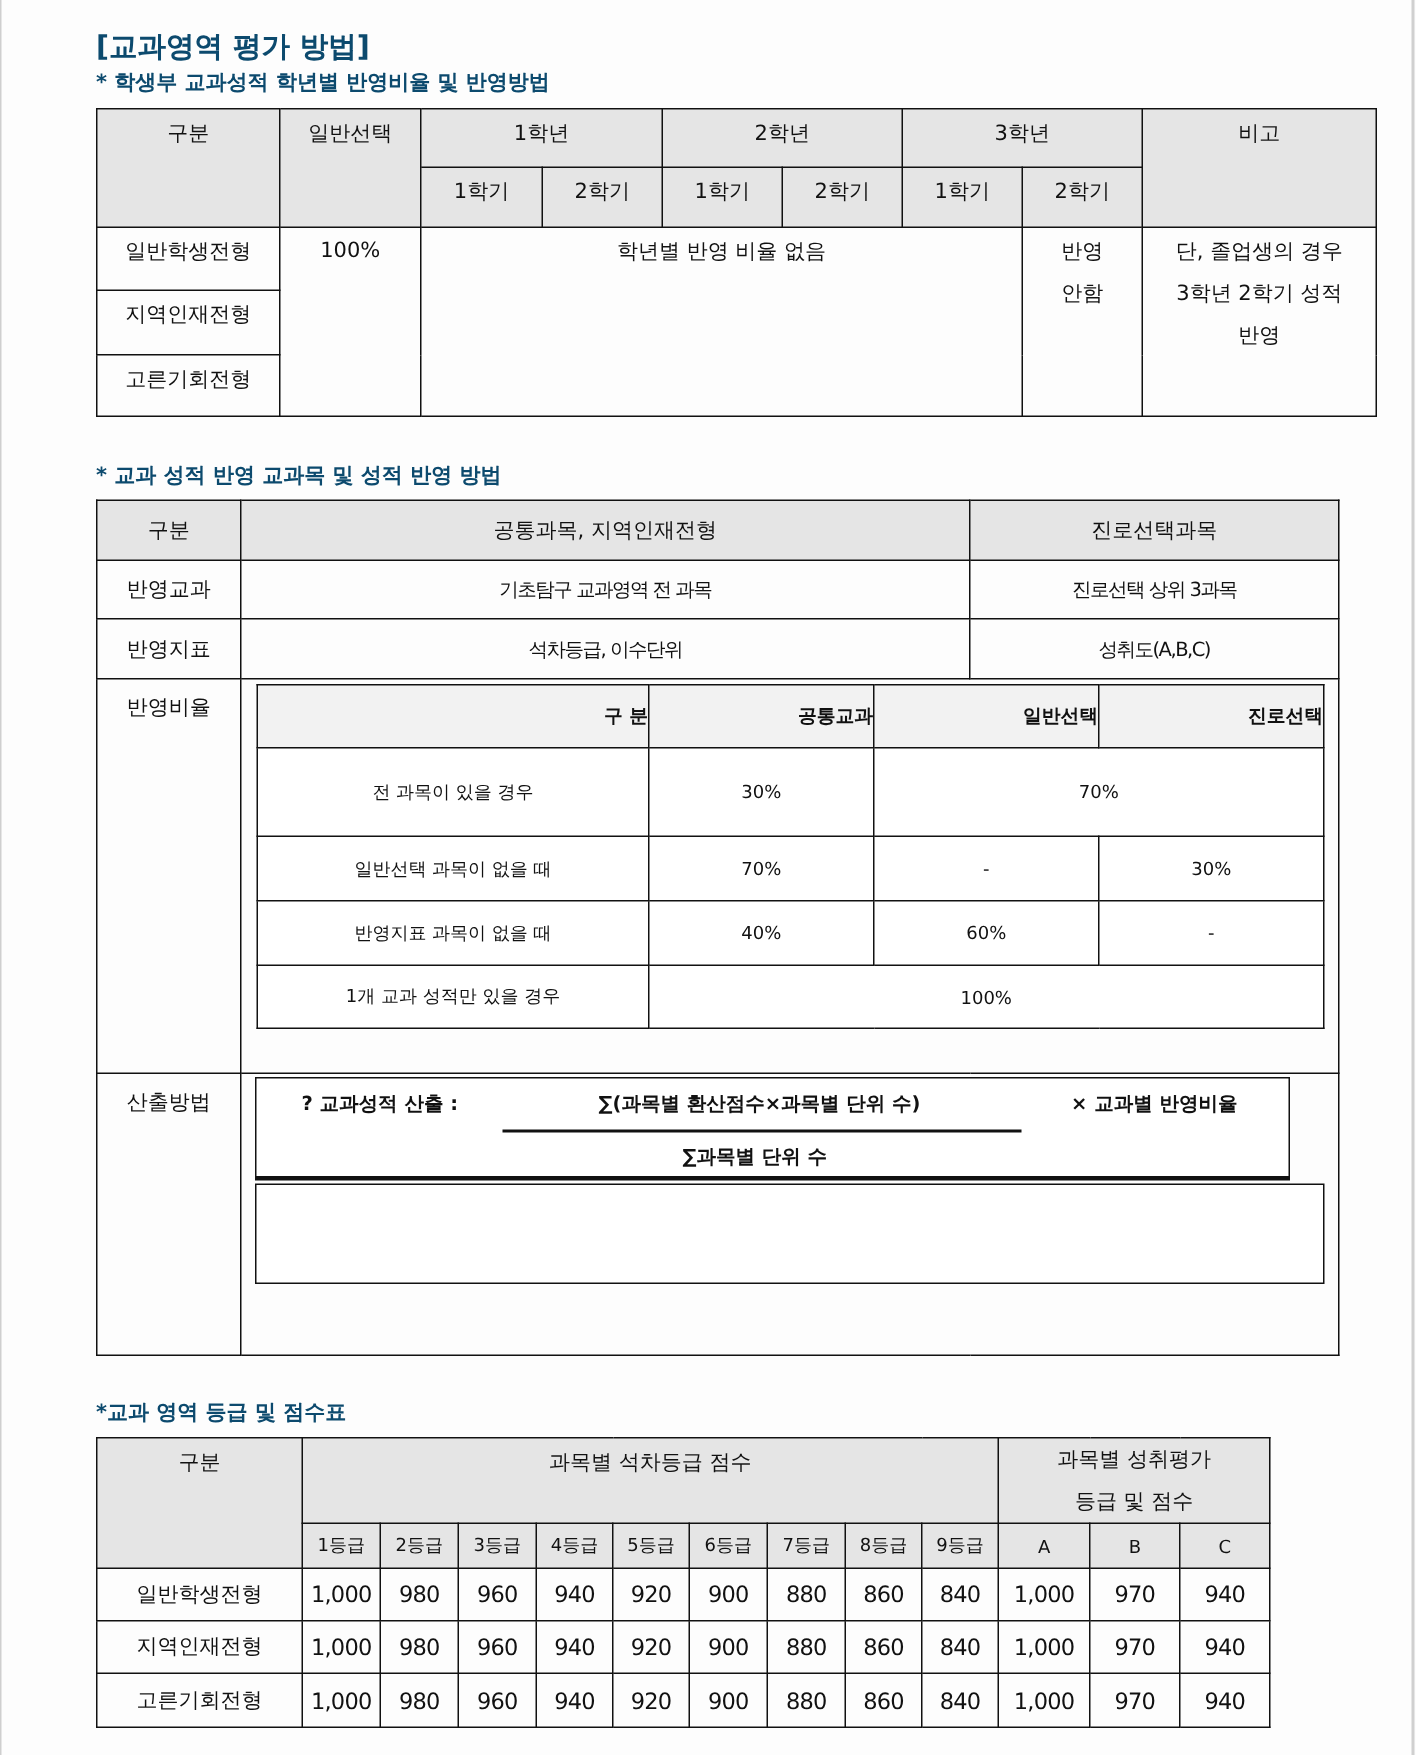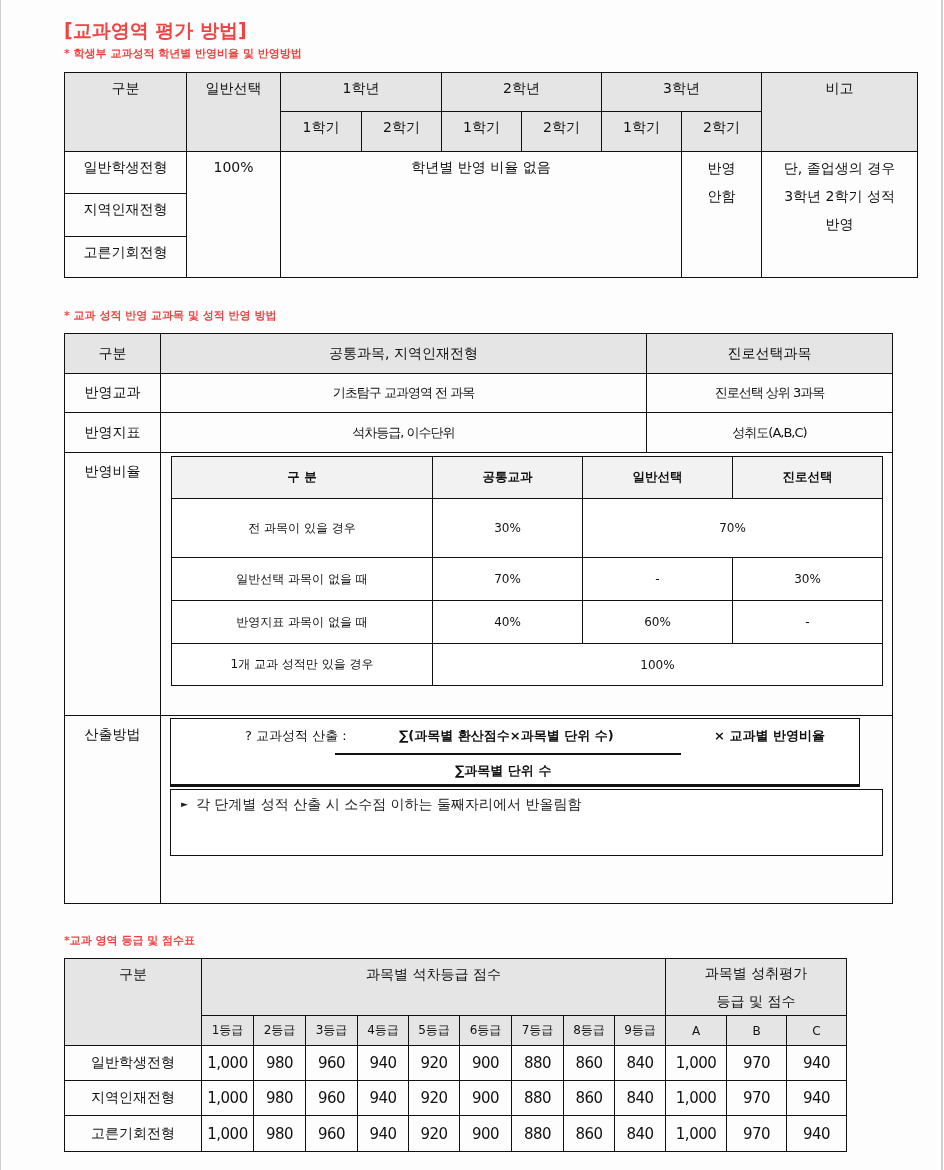--- a/index.html
+++ b/index.html
@@ -4,36 +4,36 @@
 <style>
   html, body { margin: 0; padding: 0; }
   body {
     width: 944px; height: 1170px; position: relative; overflow: hidden;
     background: #fdfdfd;
     font-family: "DejaVu Sans", "Liberation Sans", sans-serif;
     color: #111;
   }
   .edge-l { position: absolute; left: 0; top: 0; width: 1px; height: 1170px; background: #cfcfcf; }
   .edge-r { position: absolute; right: 1px; top: 0; width: 2px; height: 1170px; background: #d0d0d0; }
-  .title { position: absolute; left: 64px; font-weight: bold; color: #ef4444; white-space: nowrap; }
+  .title { position: absolute; left: 64px; font-weight: bold; color: #0c4a6e; white-space: nowrap; }
   .t-main { top: 18px; font-size: 19px; }
-  .t-sub { font-size: 11px; }
+  .t-sub { font-size: 14px; }
   table { position: absolute; border-collapse: collapse; table-layout: fixed; }
   td, th { border: 1.5px solid #111; padding: 0; text-align: center; vertical-align: top; font-weight: normal; }
   .hd { background: #e5e5e5; }
   .hd2 { background: #f2f2f2; }
   .f14 { font-size: 14px; }
   .f13 { font-size: 13px; }
   .cellpad { padding-top: 7px; }
   .lh28 { line-height: 28px; }
   .inner { position: absolute; }
   .inner td { font-size: 12px; vertical-align: middle; }
-  .inner th { font-size: 12.5px; font-weight: bold; vertical-align: middle; }
+  .inner th { font-size: 12.5px; font-weight: bold; vertical-align: middle; text-align: right; }
   .formula { position: absolute; left: 170px; top: 718px; width: 690px; height: 69px; border: 1.5px solid #111; border-bottom: 3px solid #111; box-sizing: border-box; background: #fff; }
-  .formula .lbl { position: absolute; left: 30px; top: 8px; font-size: 13px; font-weight: normal; margin-left: 44px; }
+  .formula .lbl { position: absolute; left: 30px; top: 8px; font-size: 13px; font-weight: bold; }
   .formula .num { position: absolute; left: 228px; top: 8px; font-size: 13px; font-weight: bold; }
   .formula .bar { position: absolute; left: 164px; top: 34px; width: 346px; height: 1.5px; background: #111; }
   .formula .den { position: absolute; left: 284px; top: 43px; font-size: 13px; font-weight: bold; }
   .formula .mul { position: absolute; left: 543px; top: 8px; font-size: 13px; font-weight: bold; }
   .notes { position: absolute; left: 170px; top: 789px; width: 713px; height: 67px; border: 1.5px solid #111; box-sizing: border-box; background: #fff; }
   .note { position: absolute; left: 10px; font-size: 14px; white-space: nowrap; color: #222; }
   .note .tri { font-size: 9px; margin-right: 8px; position: relative; top: -2px; }
   .scores td { font-size: 15px; vertical-align: middle; letter-spacing: -0.5px; }
   .scores .lbl { font-size: 14px; letter-spacing: 0; }
   .scores .gr { font-size: 12px; vertical-align: middle; }
@@ -175,23 +175,20 @@
 
 <div class="formula">
   <span class="lbl">? 교과성적 산출 :</span>
   <span class="num">∑(과목별 환산점수×과목별 단위 수)</span>
   <div class="bar"></div>
   <span class="den">∑과목별 단위 수</span>
   <span class="mul">× 교과별 반영비율</span>
 </div>
 
 <div class="notes">
-  <div class="note" style="top:6px;">
-    <span class="tri">►</span><span>각 단계별 성적 산출 시 소수점 이하는 둘째자리에서 반올림함</span>
-  </div>
 </div>
 
 <div class="title t-sub" style="top:933px;">*교과 영역 등급 및 점수표</div>
 
 <table class="scores" style="left:64px; top:958px; width:782px;">
   <colgroup>
     <col style="width:137px">
     <col style="width:52px">
       <col style="width:52px">
       <col style="width:52px">

